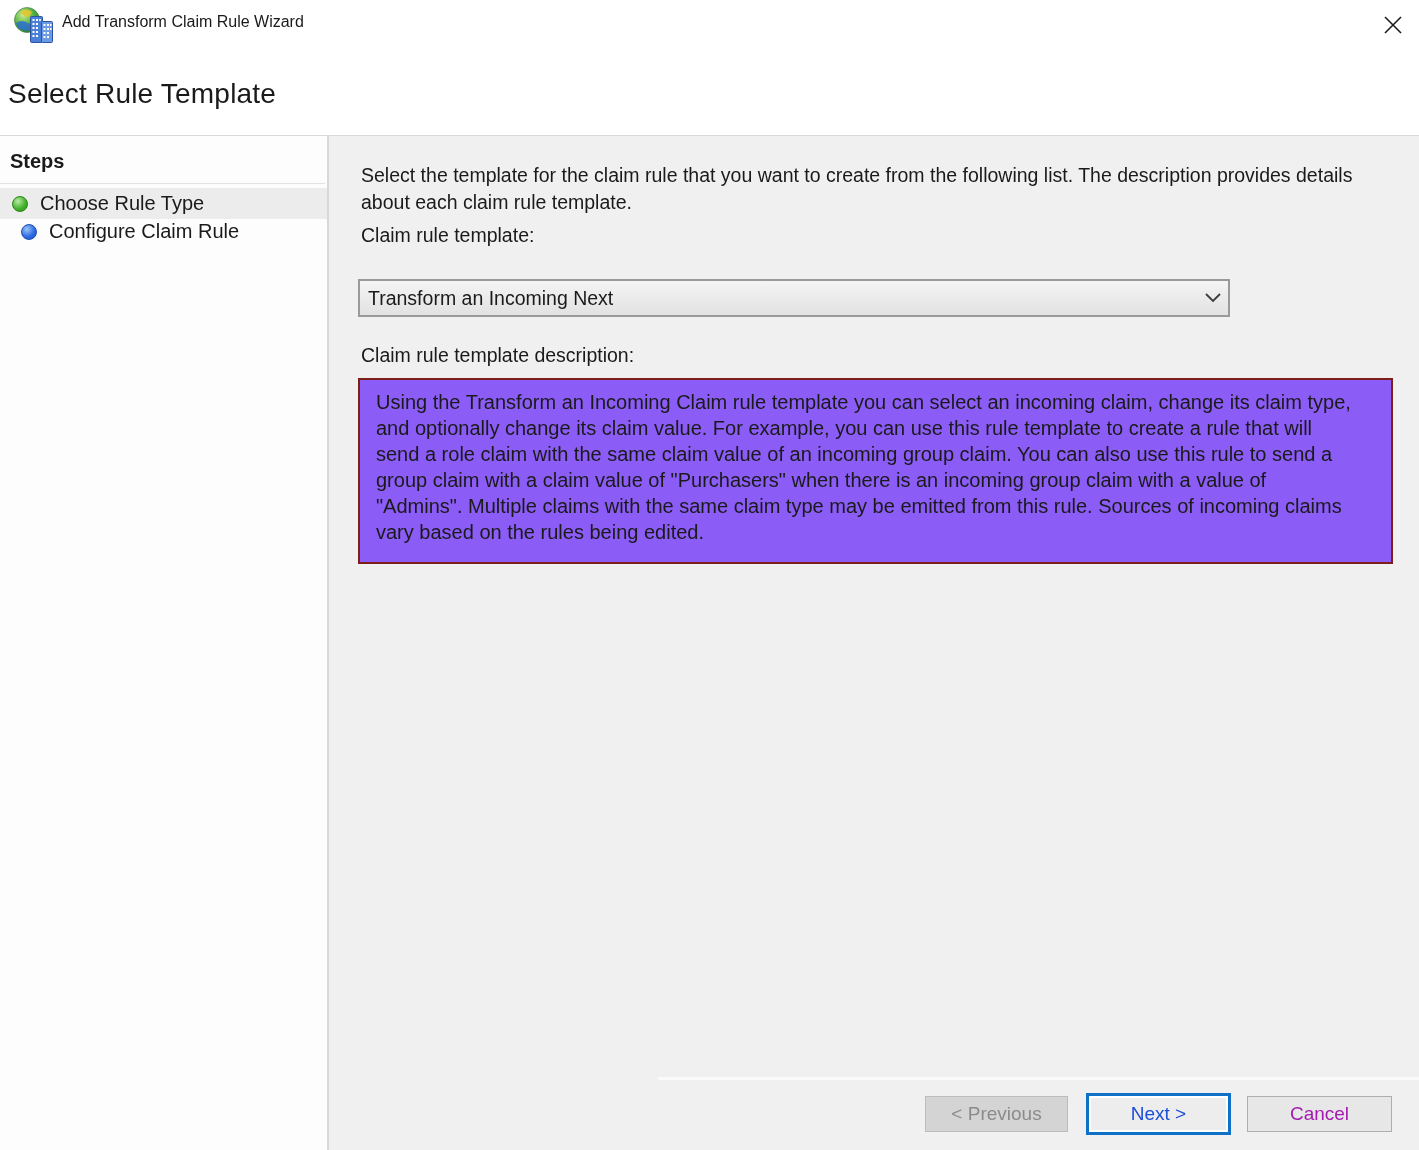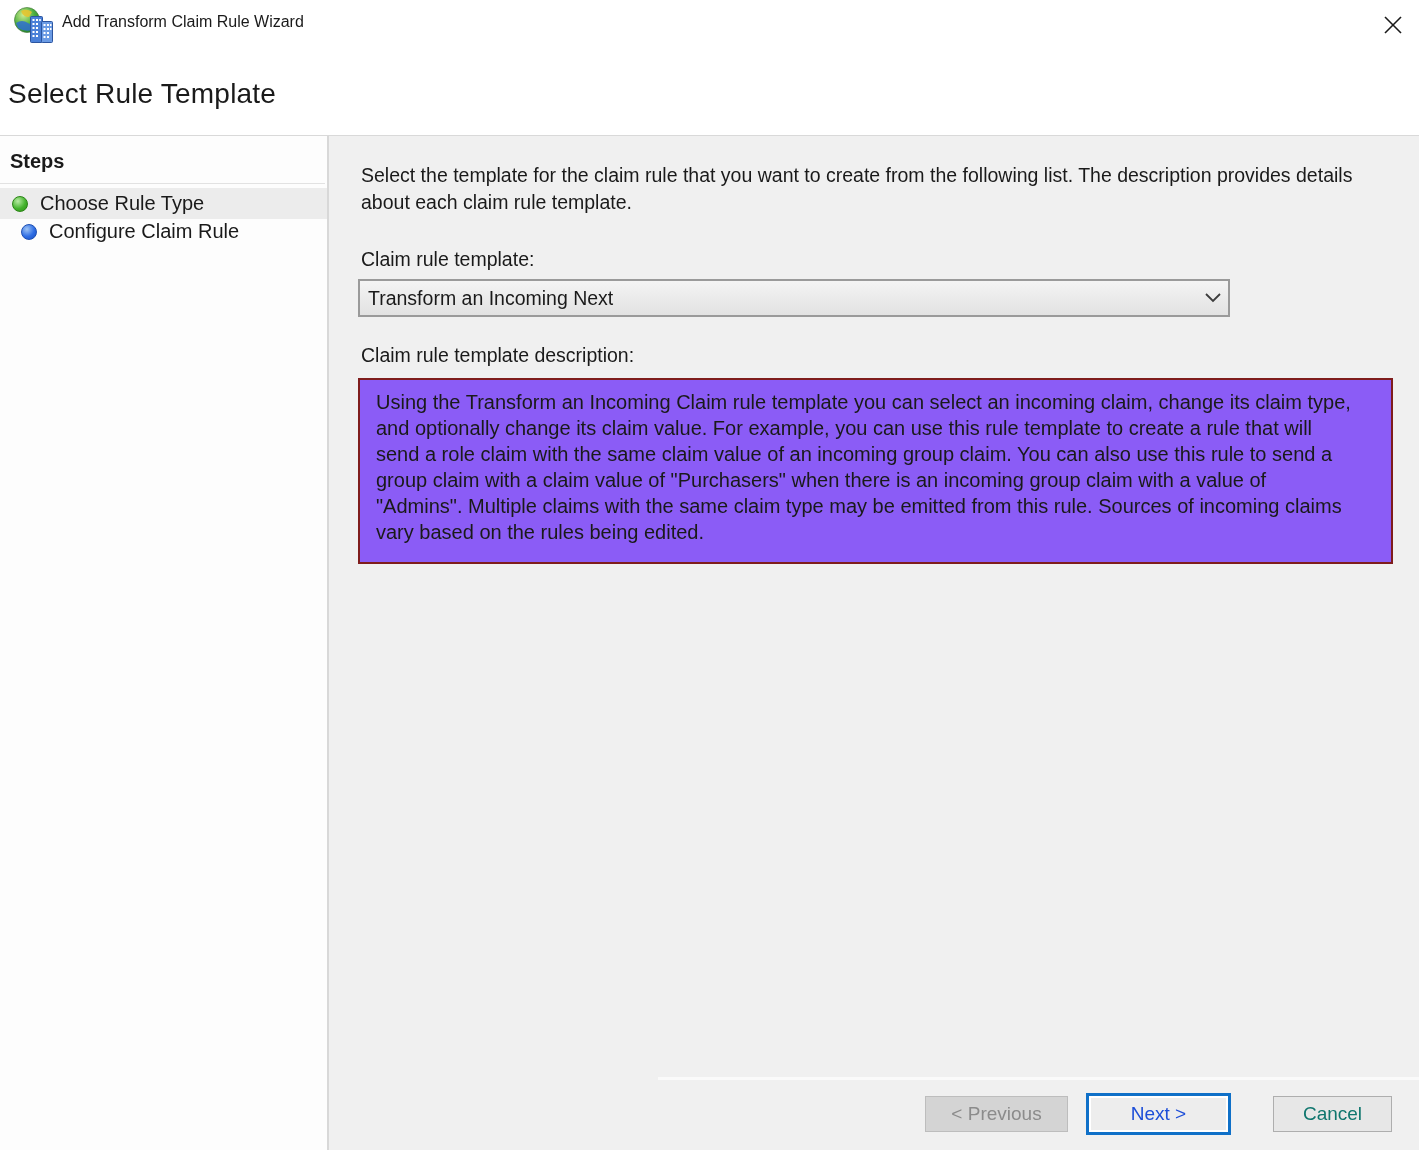--- a/index.html
+++ b/index.html
@@ -46,21 +46,21 @@
   .step-label { margin-left:12px; font-size:20px; }
 
   .main {
     position:absolute; left:329px; top:0; right:0; bottom:0; background:#f0f0f0;
   }
   .intro {
     position:absolute; left:32px; top:26px; width:1022px; margin:0;
     font-size:19.5px; line-height:27px;
   }
   .field-label { position:absolute; left:32px; font-size:19.5px; white-space:nowrap; }
-  .label-template { top:112px; }
+  .label-template { top:88px; }
   .label-description { top:208px; }
 
   .combobox {
     position:absolute; left:29px; top:143px; width:868px; height:34px;
     background:linear-gradient(#f4f4f4, #e2e2e2);
     border:2px solid #9a9a9a; display:flex; align-items:center;
     font-size:19.5px; cursor:default;
   }
   .combobox-value { margin-left:8px; flex:1 1 auto; white-space:nowrap; overflow:hidden; }
   .combobox-chevron { width:30px; display:flex; align-items:center; justify-content:center; }
@@ -83,22 +83,22 @@
   .btn-previous {
     right:351px; width:143px;
     background:#d4d4d4; border:1px solid #bdbdbd; color:#8b8b8b; cursor:default;
   }
   .btn-next {
     right:188px; width:145px; top:13px; height:42px;
     background:#ededed; border:3px solid #0f70c8; box-shadow:inset 0 0 0 2px #ffffff;
     color:#1d4ed8;
   }
   .btn-cancel {
-    right:27px; width:119px;
-    background:#e7e7e7; border:1px solid #aeaeae; color:#0f766e;
+    right:27px; width:145px;
+    background:#e7e7e7; border:1px solid #aeaeae; color:#a21caf;
   }
 </style>
 </head>
 <body>
 
 <div class="window">
   <div class="top-edge-line"></div>
 
   <div class="titlebar">
     <span class="app-icon">

